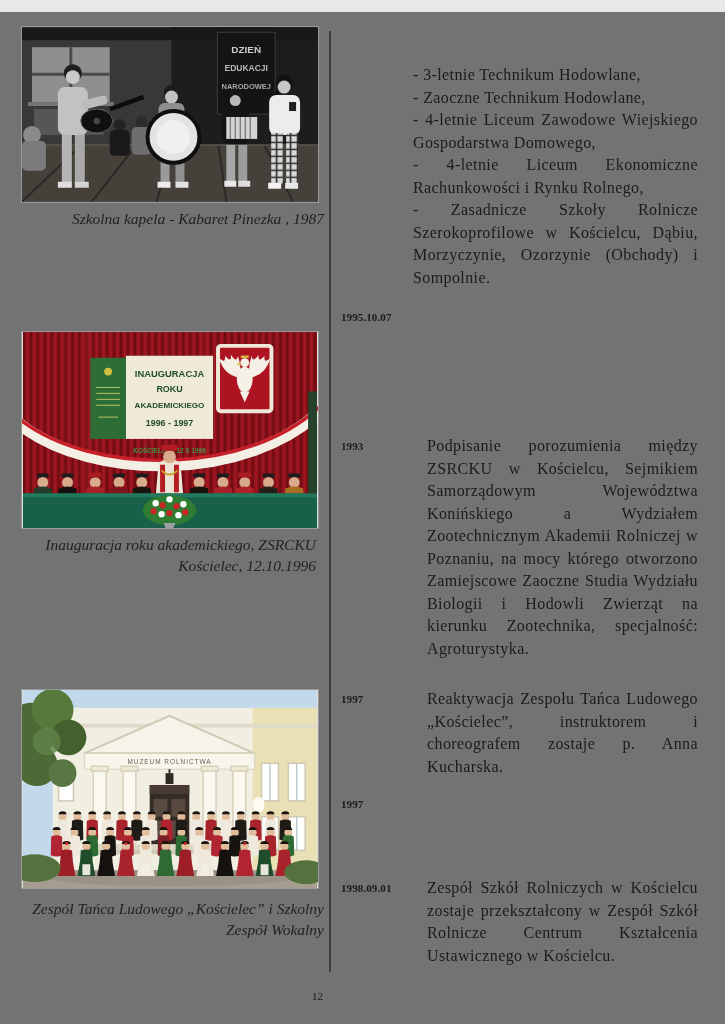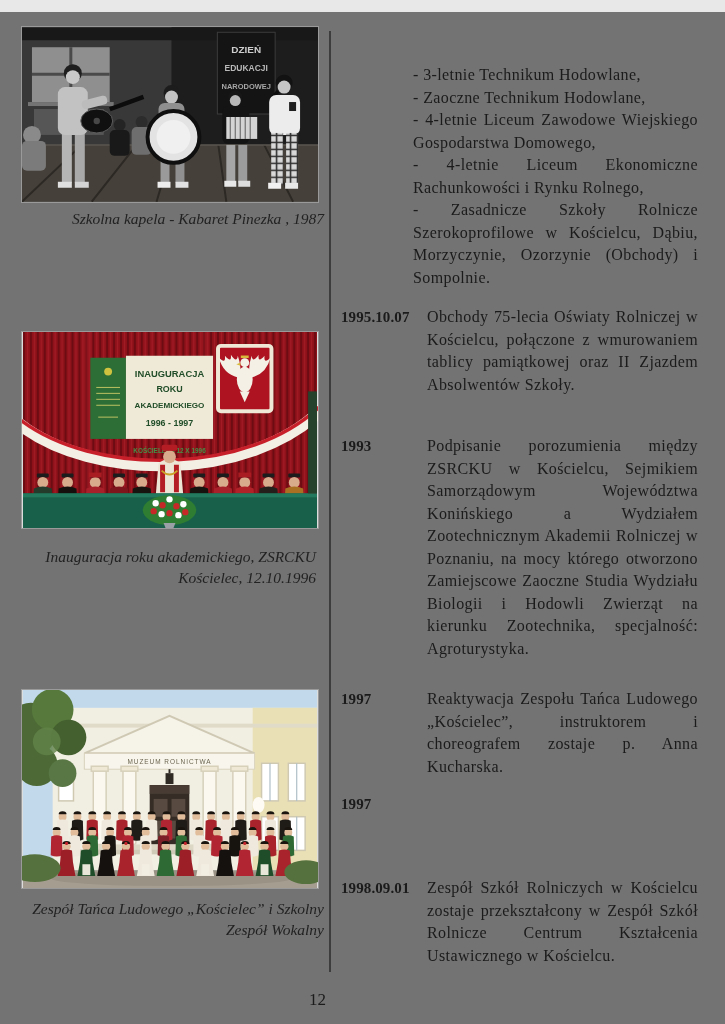--- a/index.html
+++ b/index.html
@@ -7,40 +7,40 @@
         font-family:"Liberation Serif","DejaVu Serif",serif;color:#1b1b1b;overflow:hidden;}
 
   
   .photo{position:absolute;left:21px;border:1px solid #9a9a9a;box-sizing:border-box;background:#ddd;}
   .photo svg{display:block;width:100%;height:100%;}
   .photo-1{top:14px;width:298px;height:177px;}
   .photo-2{top:319px;width:298px;height:198px;}
   .photo-3{top:677px;width:298px;height:200px;}
   .caption{position:absolute;left:24px;font-style:italic;font-size:15.5px;line-height:21px;color:#222;text-align:right;}
   .caption-1{top:196px;width:300px;}
-  .caption-2{top:534px;width:292px;}
+  .caption-2{top:522px;width:292px;}
   .caption-3{top:886px;width:300px;}
 
   
   .divider{position:absolute;left:329px;top:19px;width:1.5px;height:941px;background:#3d3d3d;}
 
   
   .intro{position:absolute;left:413px;top:52px;width:285px;font-size:16px;line-height:22.5px;
          letter-spacing:0.4px;text-align:justify;}
   .intro-item{text-align:justify;}
   .entries{position:absolute;left:341px;top:294px;width:357px;}
   .entry{display:flex;align-items:flex-start;}
-  .entry .date{width:86px;flex:0 0 86px;font-weight:bold;font-size:15px;line-height:22.5px;letter-spacing:0.1px;}
+  .entry .date{width:86px;flex:0 0 86px;font-weight:bold;font-size:11px;line-height:22.5px;letter-spacing:0.1px;}
   .entry .etext{flex:1;font-size:16px;line-height:22.5px;letter-spacing:0.4px;text-align:justify;}
   .entry-1{min-height:129px;}
   .entry-2{min-height:253px;}
   .entry-3{min-height:105px;}
   .entry-4{min-height:84px;}
 
-  .pagenum{position:absolute;left:0;top:978px;width:635px;text-align:center;font-size:17px;color:#1b1b1b;}
+  .pagenum{position:absolute;left:0;top:978px;width:635px;text-align:center;font-size:11px;color:#1b1b1b;}
 
   .photo text{font-family:"Liberation Sans","DejaVu Sans",sans-serif;}
 </style>
 </head>
 <body>
 
 <div class="page">
 
   <figure class="photo photo-1" style="margin:0">
     <svg viewBox="0 0 297 175">
@@ -347,21 +347,20 @@
     <div class="intro-item">- 3-letnie Technikum Hodowlane,</div>
     <div class="intro-item">- Zaoczne Technikum Hodowlane,</div>
     <div class="intro-item">- 4-letnie Liceum Zawodowe Wiejskiego Gospodarstwa Domowego,</div>
     <div class="intro-item">- 4-letnie Liceum Ekonomiczne Rachunkowości i Rynku Rolnego,</div>
     <div class="intro-item">- Zasadnicze Szkoły Rolnicze Szerokoprofilowe w Kościelcu, Dąbiu, Morzyczynie, Ozorzynie (Obchody) i Sompolnie.</div>
   </div>
 
   <div class="entries">
     <div class="entry entry-1">
       <div class="date">1995.10.07</div>
-      <div class="etext">Obchody 75-lecia Oświaty Rolniczej w Kościelcu, połączone z wmurowaniem tablicy pamiątkowej oraz II Zjazdem Absolwentów Szkoły.</div>
     </div>
     <div class="entry entry-2">
       <div class="date">1993</div>
       <div class="etext">Podpisanie porozumienia między ZSRCKU w Kościelcu, Sejmikiem Samorządowym Województwa Konińskiego a Wydziałem Zootechnicznym Akademii Rolniczej w Poznaniu, na mocy którego otworzono Zamiejscowe Zaoczne Studia Wydziału Biologii i Hodowli Zwierząt na kierunku Zootechnika, specjalność: Agroturystyka.</div>
     </div>
     <div class="entry entry-3">
       <div class="date">1997</div>
       <div class="etext">Reaktywacja Zespołu Tańca Ludowego „Kościelec”, instruktorem i choreografem zostaje p. Anna Kucharska.</div>
     </div>
     <div class="entry entry-4">

